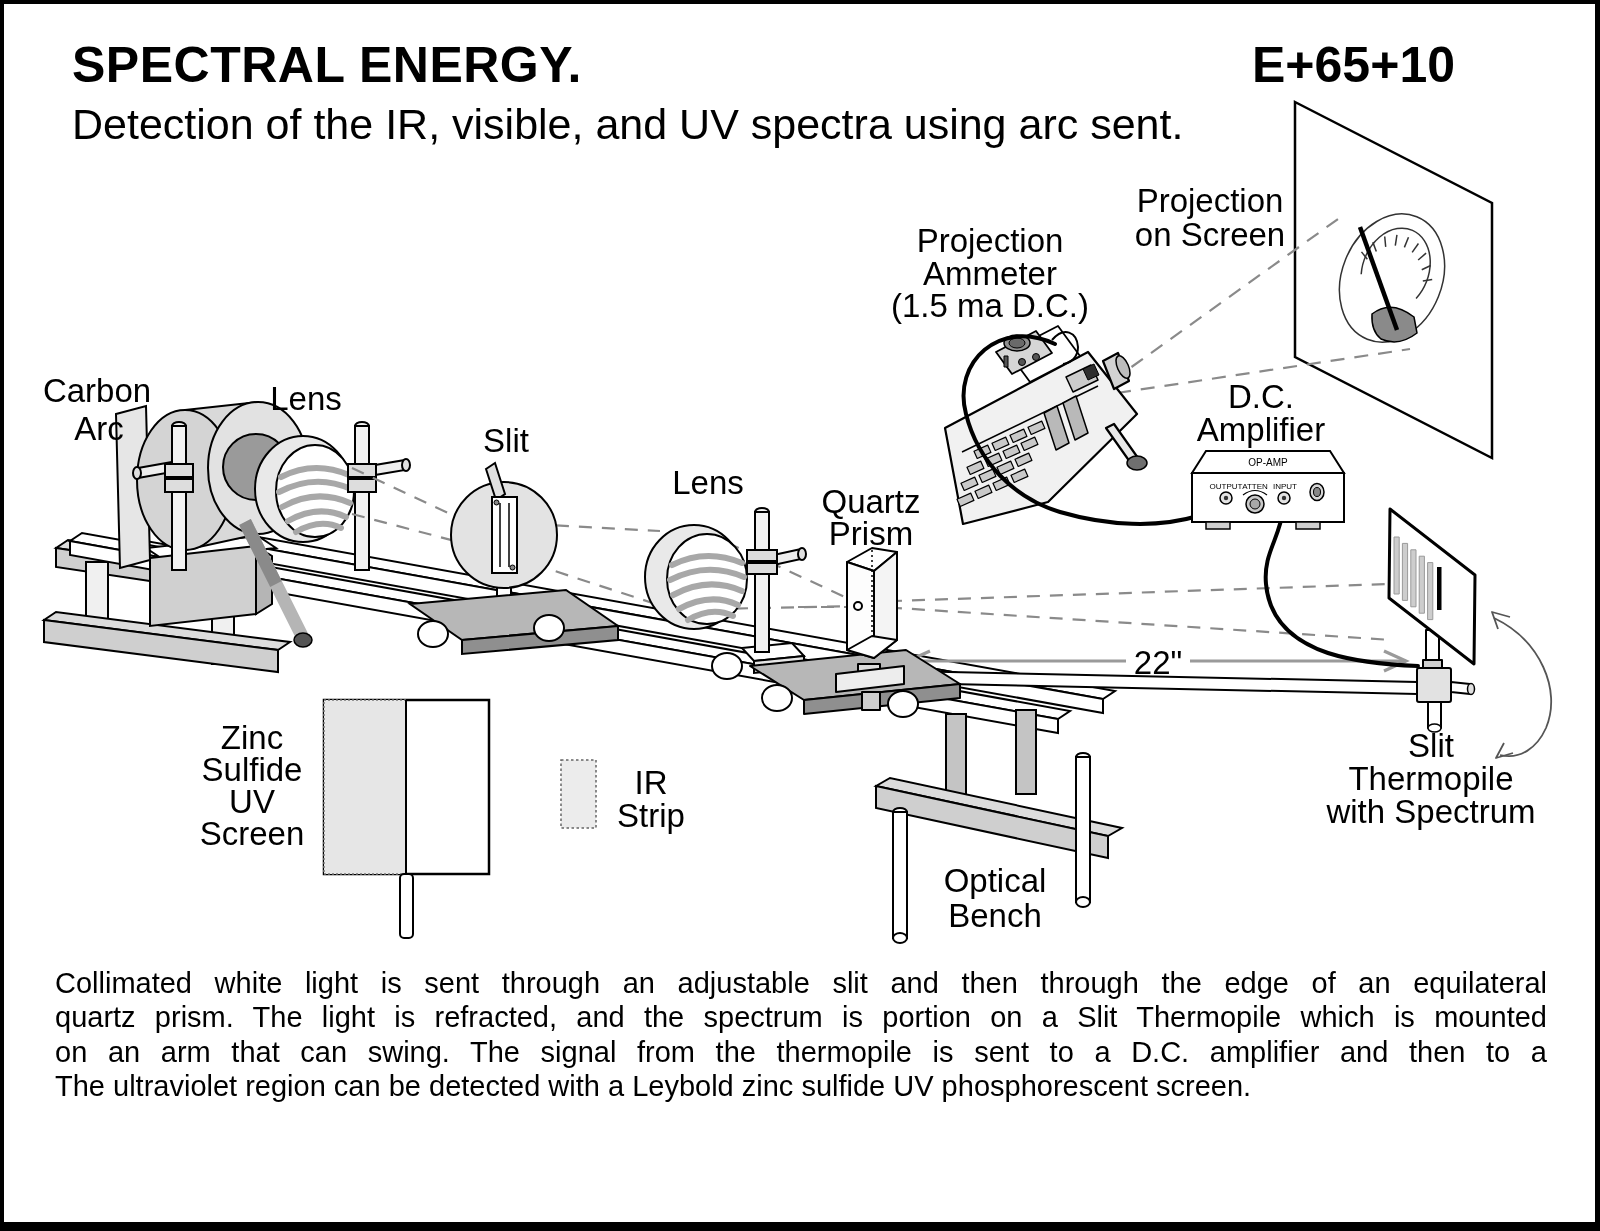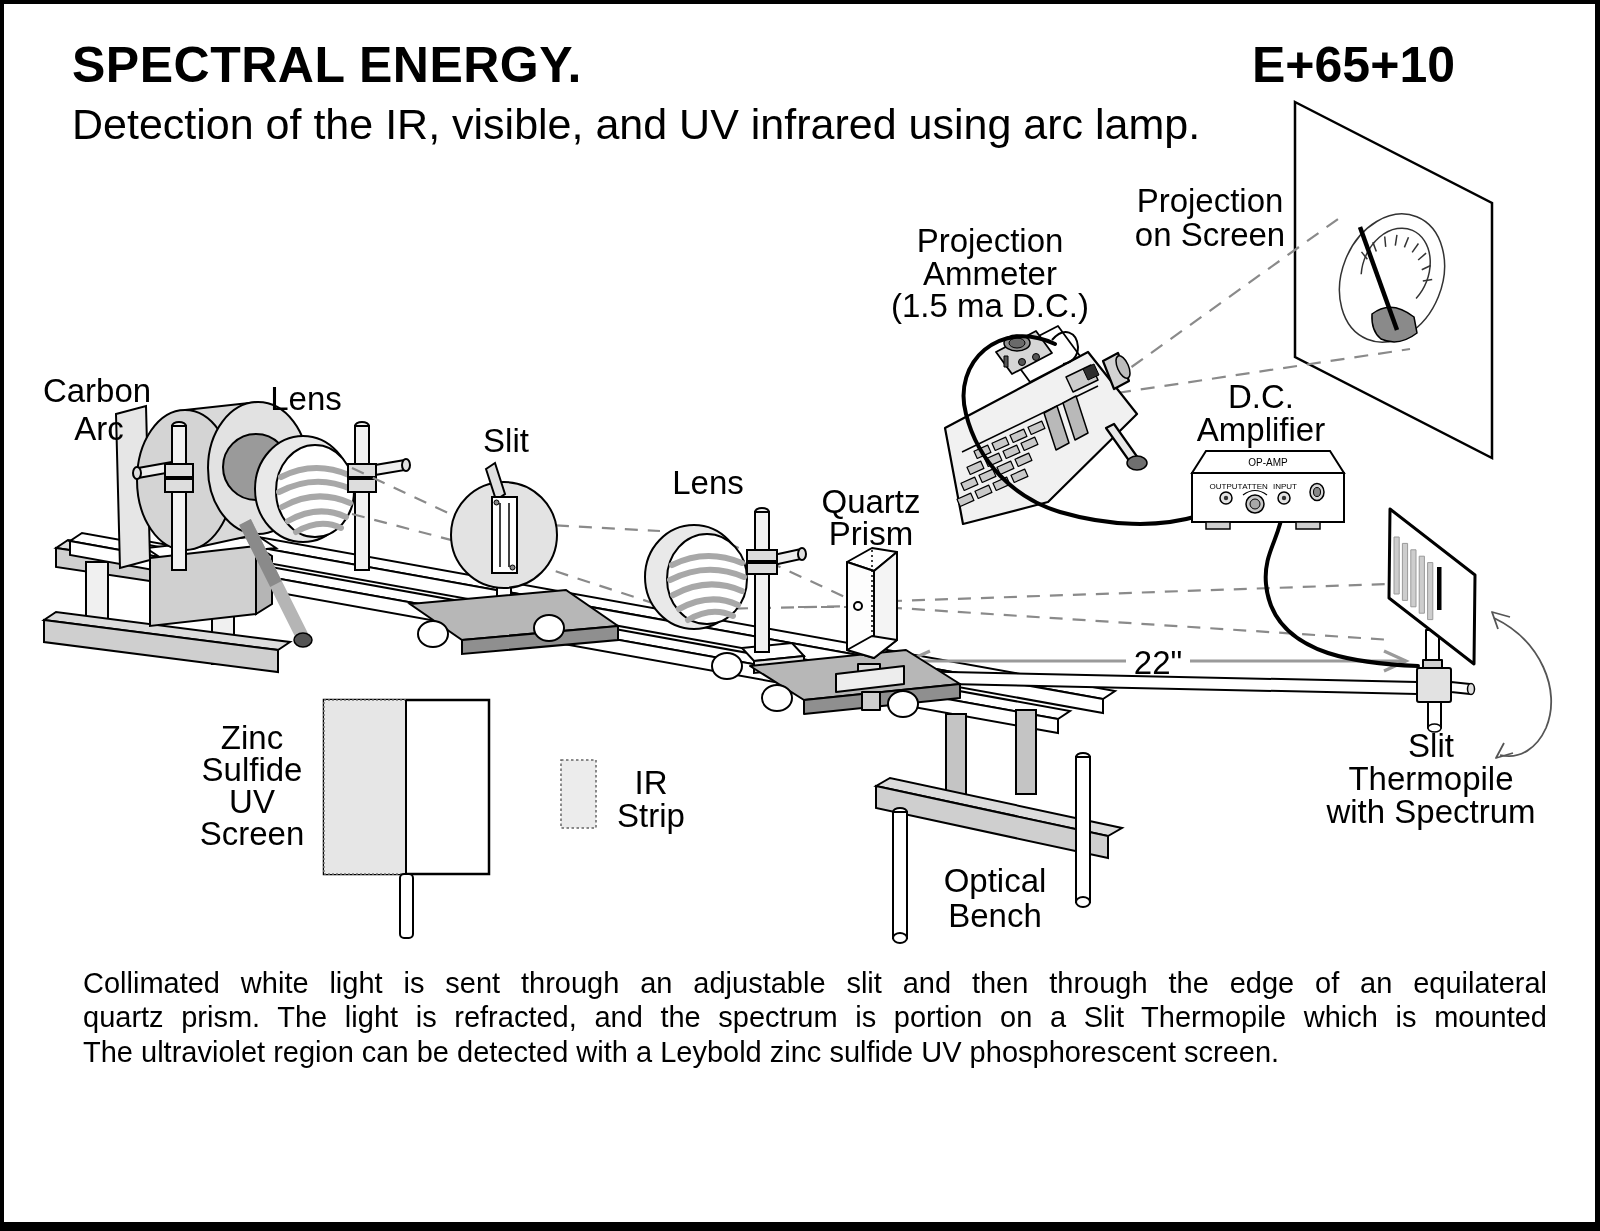--- a/index.html
+++ b/index.html
@@ -8,40 +8,40 @@
   .frame{position:absolute;background:#000;}
   .frame.top{left:0;top:0;width:1600px;height:4px;}
   .frame.left{left:0;top:0;width:4px;height:1231px;}
   .frame.right{right:0;top:0;width:5px;height:1231px;}
   .frame.bottom{left:0;bottom:0;width:1600px;height:9px;}
   .title{position:absolute;left:72px;top:36px;font-size:50px;font-weight:bold;letter-spacing:0.5px;}
   .code{position:absolute;left:1240px;top:36px;width:215px;font-size:50px;font-weight:bold;text-align:right;}
   .subtitle{position:absolute;left:72px;top:100px;font-size:43px;}
   svg{position:absolute;left:0;top:0;}
   .para{position:absolute;left:55px;top:966px;width:1492px;font-size:29px;line-height:34.3px;}
-  .pline{height:34.3px;white-space:normal;margin-left:28px;}
+  .pline{height:34.3px;white-space:normal;}
   .just{text-align:justify;text-align-last:justify;}
   .indent{text-indent:58px;}
   text{font-family:"Liberation Sans",sans-serif;fill:#000;}
   .lbl{font-size:33px;text-anchor:middle;}
   .tiny{font-size:10px;text-anchor:middle;}
   .micro{font-size:8px;text-anchor:middle;}
 </style>
 </head>
 <body>
 
 <div class="page">
   <div class="frame top"></div>
   <div class="frame left"></div>
   <div class="frame right"></div>
   <div class="frame bottom"></div>
 
   <div class="title">SPECTRAL ENERGY.</div>
   <div class="code">E+65+10</div>
-  <div class="subtitle">Detection of the IR, visible, and UV infrared using arc lamp.</div>
+  <div class="subtitle">Detection of the IR, visible, and UV spectra using arc sent.</div>
 
   <svg width="1600" height="1231" viewBox="0 0 1600 1231">
 
     <g stroke="#000" stroke-width="2" fill="#fff">
 
       <polygon points="56,548 68,540 262,569 250,577" fill="#dcdcdc"></polygon>
       <polygon points="56,548 250,577 250,596 56,567" fill="#cfcfcf"></polygon>
       <rect x="86" y="562" width="22" height="78" fill="#f0f0f0"></rect>
       <rect x="212" y="586" width="22" height="78" fill="#f0f0f0"></rect>
       <polygon points="44,620 56,612 290,642 278,650" fill="#dcdcdc"></polygon>
@@ -326,15 +326,16 @@
       <text class="lbl" x="651" y="827">Strip</text>
       <text class="lbl" x="995" y="892">Optical</text>
       <text class="lbl" x="995" y="927">Bench</text>
       <text class="lbl" x="1158" y="674">22"</text>
     </g>
   </svg>
 
   <div class="para">
     <div class="pline just">Collimated white light is sent through an adjustable slit and then through the edge of an equilateral</div>
     <div class="pline just">quartz prism. The light is refracted, and the spectrum is portion on a Slit Thermopile which is mounted</div>
+    <div class="pline just">on an arm that can swing. The signal from the thermopile is sent to a D.C. amplifier and then to a</div>
     <div class="pline">The ultraviolet region can be detected with a Leybold zinc sulfide UV phosphorescent screen.</div>
   </div>
 </div>
 
 </body></html>

